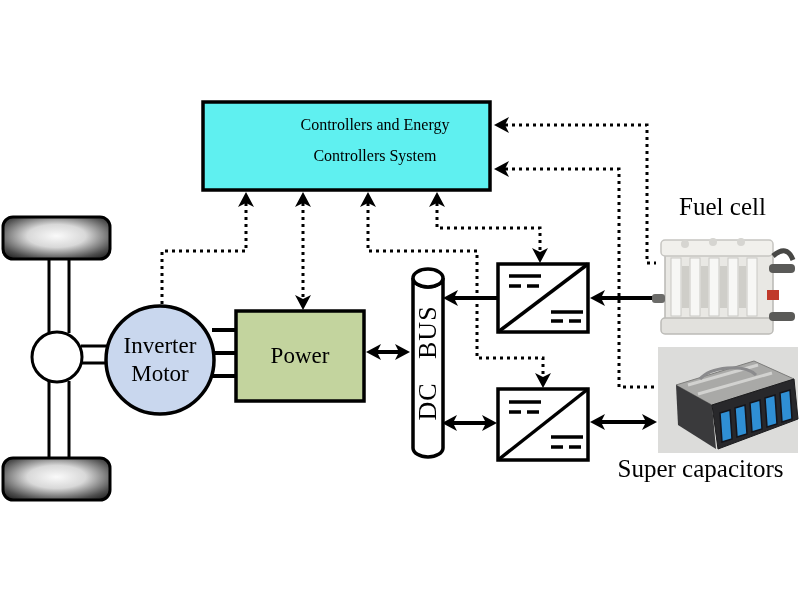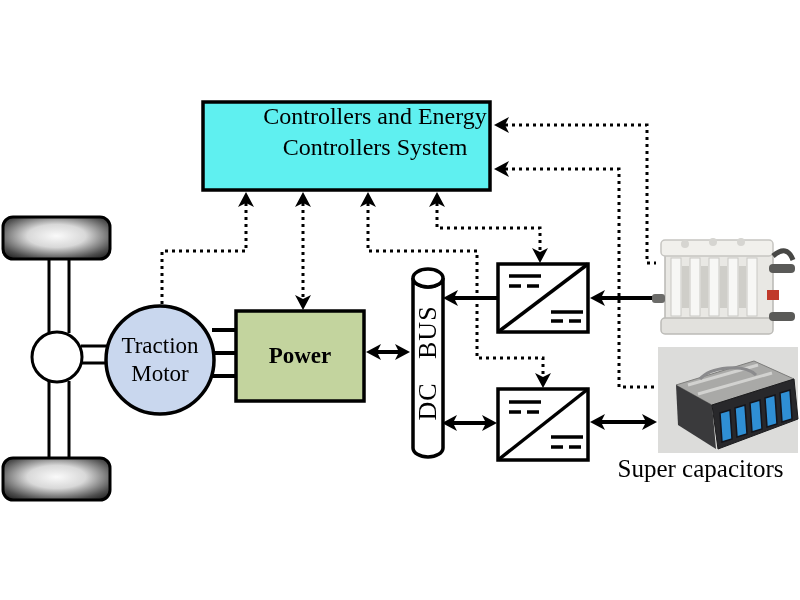--- a/index.html
+++ b/index.html
@@ -1,23 +1,23 @@
 <!DOCTYPE html>
 <html><head>
 <meta charset="utf-8">
 <style>
   html,body{margin:0;padding:0;background:#ffffff;}
   .stage{position:relative;width:800px;height:600px;background:#ffffff;overflow:hidden;
          font-family:"Liberation Serif","DejaVu Serif",serif;color:#000;}
   .stage svg{position:absolute;left:0;top:0;}
   .lbl{position:absolute;display:flex;flex-direction:column;align-items:center;justify-content:center;
        text-align:center;color:#000;pointer-events:none;}
-  .controller-lbl{left:203px;top:88px;width:344px;height:88px;font-size:24px;line-height:31px;}
+  .controller-lbl{left:203px;top:96px;width:344px;height:88px;font-size:16px;line-height:31px;}
   .motor-lbl{left:106px;top:306px;width:108px;height:108px;font-size:23px;line-height:28px;}
-  .inverter-lbl{left:236px;top:311px;width:128px;height:90px;font-size:23px;line-height:28px;font-weight:bold;}
+  .inverter-lbl{left:236px;top:311px;width:128px;height:90px;font-size:23px;line-height:28px;}
   .dcbus-lbl{left:428px;top:363px;width:176px;height:30px;transform:translate(-50%,-50%) rotate(-90deg);
              font-size:26px;word-spacing:16px;letter-spacing:1px;justify-content:center;}
   .fuelcell-lbl{left:650px;top:192px;width:145px;height:30px;font-size:25px;}
   .supercap-lbl{left:593px;top:454px;width:215px;height:30px;font-size:25px;}
   .dotted{fill:none;stroke:#000;stroke-width:3;stroke-dasharray:3 4;}
   .solid{fill:none;stroke:#000;stroke-width:4;}
   .box-stroke{stroke:#000;stroke-width:3.5;}
   .thin{stroke-width:3;}
   .ah{fill:#000;stroke:none;}
   .sym{fill:none;stroke:#000;stroke-width:3.5;}
@@ -157,26 +157,27 @@
       <polygon class="sc-window" points="122,46 132,43 134,72 124,75"></polygon>
     </g>
   </svg>
 
   <div class="lbl controller-lbl">
     <span>Controllers and Energy</span>
     <span>Controllers System</span>
   </div>
 
   <div class="lbl motor-lbl">
-    <span>Traction</span>
+    <span>Inverter</span>
     <span>Motor</span>
   </div>
 
   <div class="lbl inverter-lbl">
     <span>Power</span>
   </div>
 
   <div class="lbl dcbus-lbl">DC BUS</div>
 
+  <div class="lbl fuelcell-lbl">Fuel cell</div>
 
   <div class="lbl supercap-lbl">Super capacitors</div>
 
 </div>
 
 </body></html>

